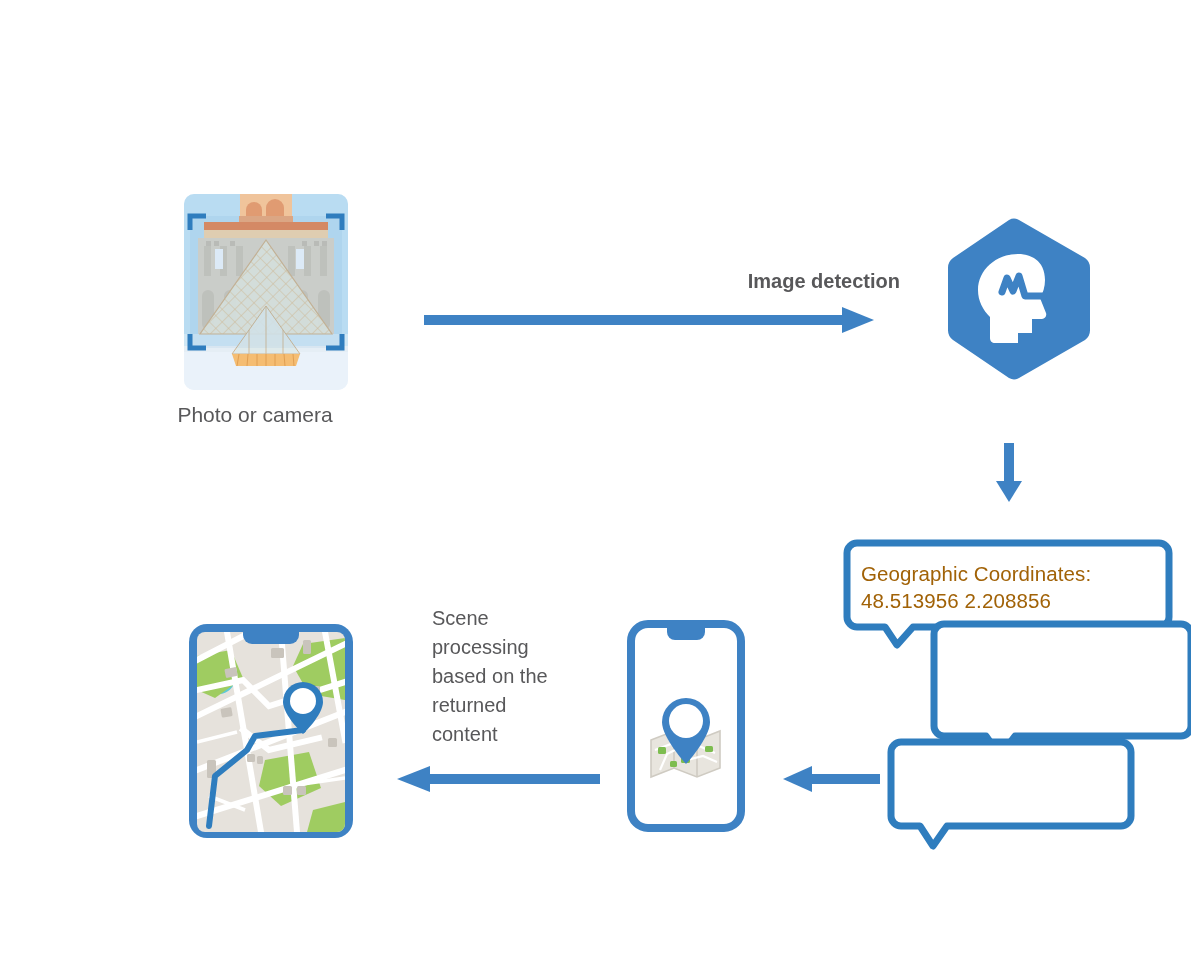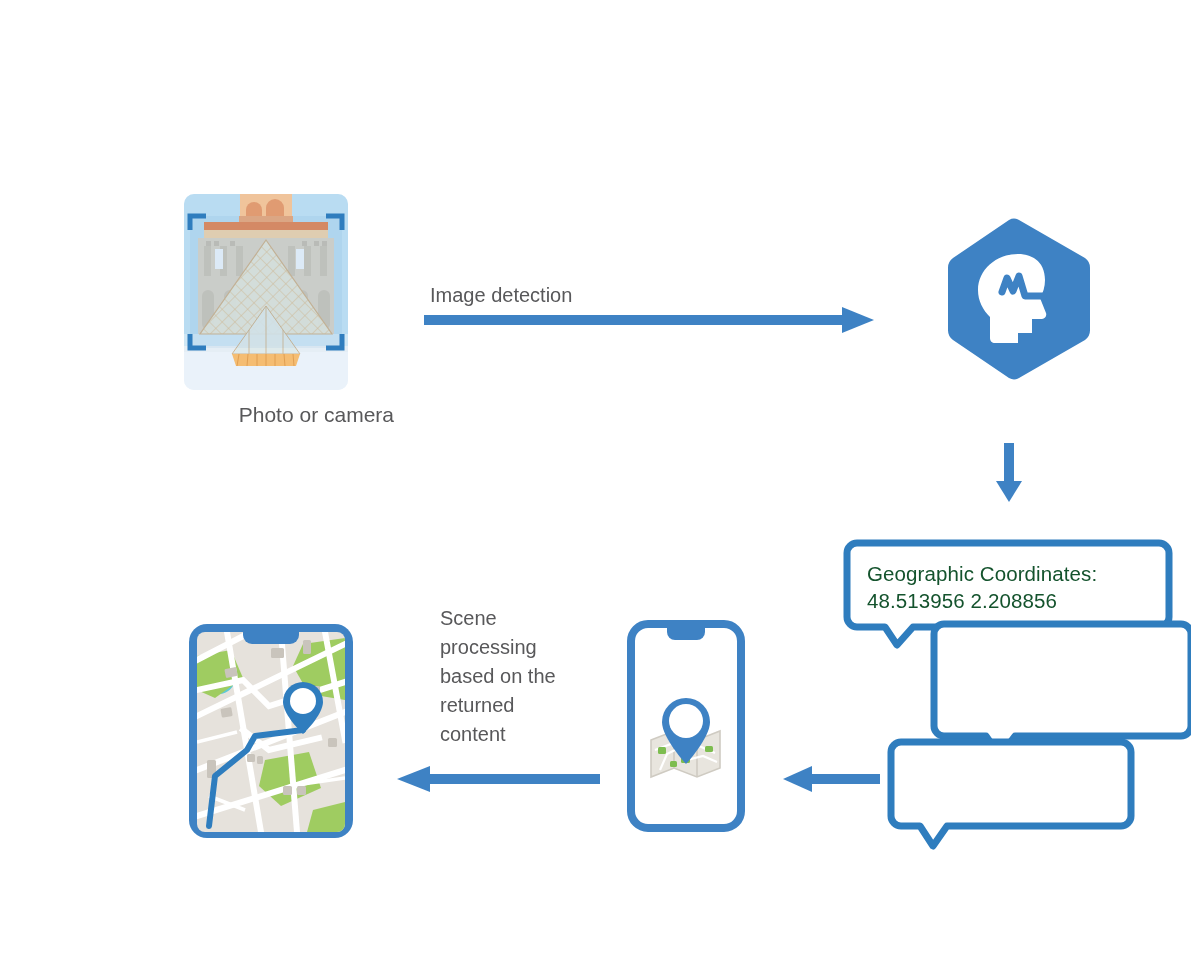--- a/index.html
+++ b/index.html
@@ -39,27 +39,26 @@
   }
 
   
   #photo-card {
     left: 184px; top: 194px; width: 164px; height: 196px;
   }
 
   
   .bubble-text {
     position: absolute;
-    color: #14532d;
+    color: #a16207;
     font-size: 20.5px;
     line-height: 27px;
     font-family: "Liberation Sans", sans-serif;
     white-space: pre-line;
     letter-spacing: 0.1px;
-    margin-left: 6px;
   }
 
   svg { display: block; }
 </style>
 </head>
 <body>
 
 <div class="stage">
 
   <div class="abs" id="photo-card">
@@ -138,23 +137,23 @@
         <path d="M6 36 L6 22 L22 22"></path>
         <path d="M142 22 L158 22 L158 36"></path>
         <path d="M6 140 L6 154 L22 154"></path>
         <path d="M142 154 L158 154 L158 140"></path>
       </g>
 
       <rect x="6" y="22" width="152" height="132" fill="#3e82c4" opacity="0.07"></rect>
     </svg>
   </div>
 
-  <div class="node-label" style="left:164px; top:400px; width:230px;text-align:right;">Photo or camera</div>
-
-  <div class="arrow-label" style="left:430px; top:281px; width:470px; text-align:left;">Image detection</div>
+  <div class="node-label" style="left:140px; top:400px; width:230px;">Photo or camera</div>
+
+  <div class="arrow-label" style="left:430px; top:267px; width:470px; text-align:right;font-weight:bold;">Image detection</div>
 
   <div class="abs" style="left:424px; top:306px;">
     <svg width="452" height="28" viewBox="0 0 452 28">
       <rect x="0" y="9" width="420" height="10" fill="#3e82c4"></rect>
       <path d="M418 1 L450 14 L418 27 Z" fill="#3e82c4"></path>
     </svg>
   </div>
 
   <div class="abs" style="left:946px; top:218px;">
     <svg width="146" height="162" viewBox="0 0 146 162">
@@ -235,21 +234,21 @@
           <rect x="43" y="141" width="7" height="6" rx="1.5"></rect>
         </g>
       </g>
 
       <path d="M59 78 a24 24 0 0 1 24 24 c0 16 -24 42 -24 42 s-24 -26 -24 -42 a24 24 0 0 1 24 -24 Z" fill="#3e82c4"></path>
       <circle cx="59" cy="101" r="17" fill="#ffffff"></circle>
     </svg>
   </div>
 
 
-  <div class="arrow-label" style="left:432px; top:604px; width:170px; text-align:left;margin-left:8px;">Scene
+  <div class="arrow-label" style="left:432px; top:604px; width:170px; text-align:left;">Scene
 processing
 based on the
 returned
 content</div>
 
   <div class="abs" style="left:396px; top:763px;">
     <svg width="204" height="32" viewBox="0 0 204 32">
       <rect x="32" y="11" width="172" height="10" fill="#3e82c4"></rect>
       <path d="M34 3 L34 29 L1 16 Z" fill="#3e82c4"></path>
     </svg>

